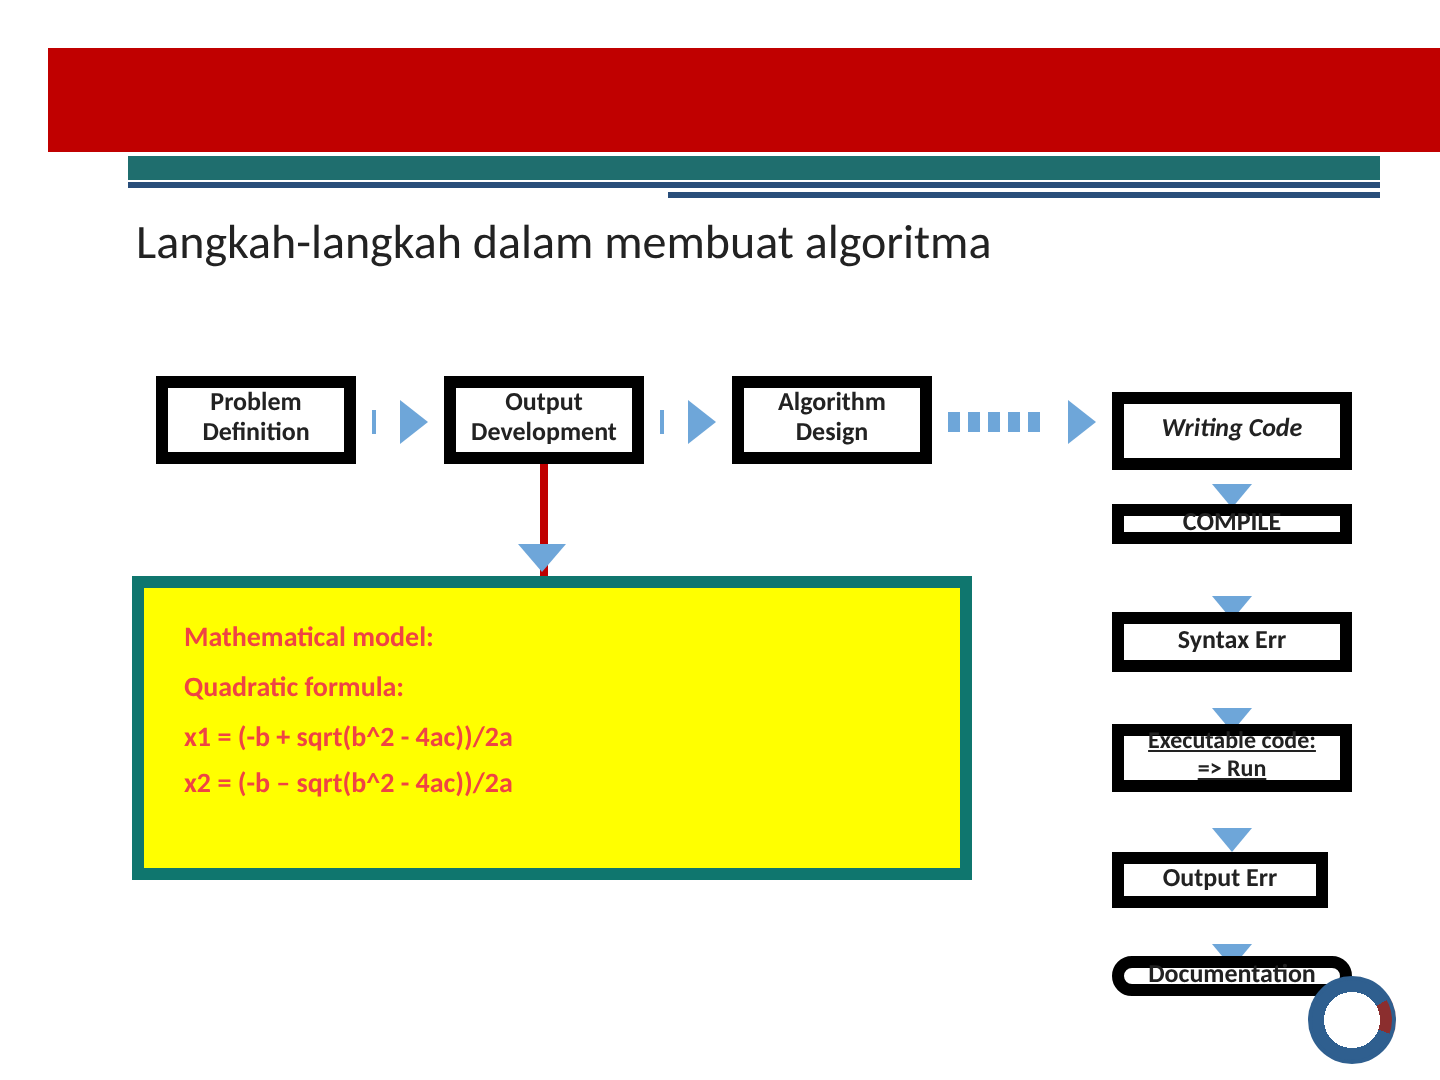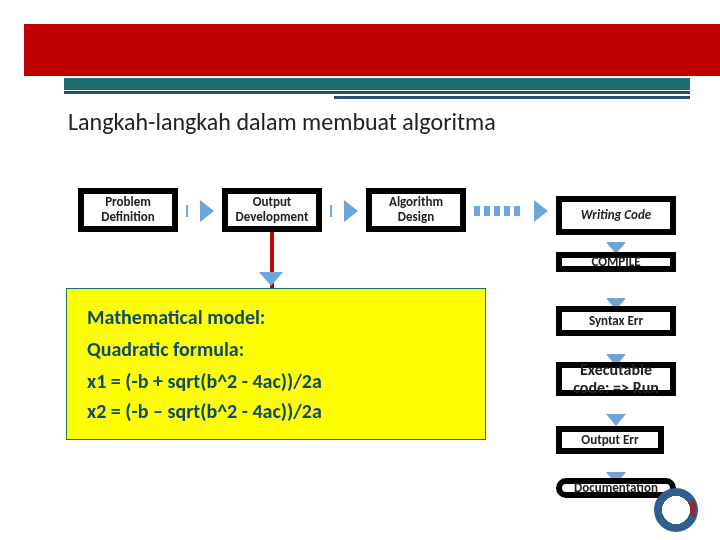--- a/index.html
+++ b/index.html
@@ -40,34 +40,34 @@
     padding:4px 6px;
     display:flex; align-items:center; justify-content:center;
     font-size:13px; line-height:1.15;
   }
   .b1 { left:60px;  top:170px; width:100px; height:44px; }
   .b2 { left:204px; top:170px; width:100px; height:44px; }
   .b3 { left:348px; top:170px; width:100px; height:44px; }
   .b4 { left:538px; top:178px; width:120px; height:39px;font-style:italic; }
   .b-compile { left:538px; top:234px; width:120px; height:16px; }
   .b-syntax { left:538px; top:288px; width:120px; height:30px; }
-  .b-exec { left:538px; top:344px; width:120px; height:34px; font-size:16px; }
+  .b-exec { left:538px; top:344px; width:120px; height:34px; font-size:12px;text-decoration:underline; }
   .b-output { left:538px; top:408px; width:108px; height:28px; }
   .b-doc { left:538px; top:460px; width:120px; height:20px;border-radius:13px; }
 
   
   .callout {
     position:absolute;
     left:48px; top:270px;
     width:420px; height:152px;
     background:#FFFF00;
-    border:1px solid #0f766e;
+    border:6px solid #0f766e;
     padding:10px 14px;
-    font-size:20px;
-    color:#0c4a6e;
+    font-size:14px;
+    color:#ef4444;
   }
   .callout .hd { font-weight:bold; margin-bottom:8px; }
   .callout .eq { margin:6px 0 0 6px; font-weight:bold; }
 
   
   .arrow-h {
     position:absolute;
     height:14px;
     display:flex; align-items:center;
   }

